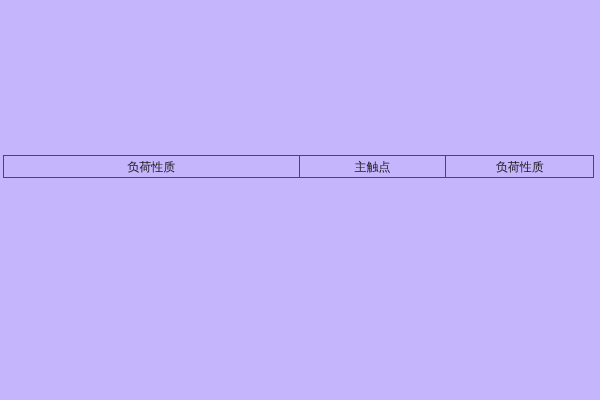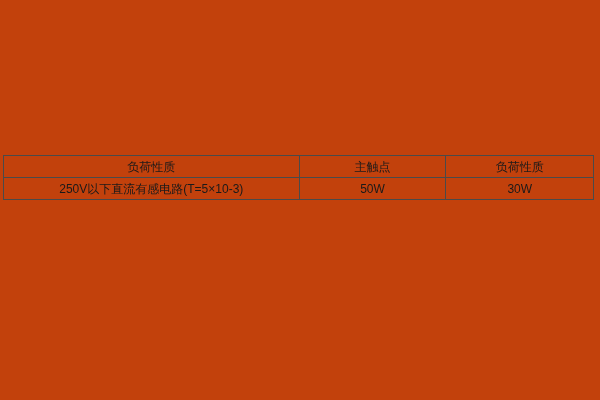--- a/index.html
+++ b/index.html
@@ -4,21 +4,21 @@
 <style>
   html, body {
     margin: 0;
     padding: 0;
     background: #ffffff;
   }
   .page {
     position: relative;
     width: 600px;
     height: 400px;
-    background: #c2410c;
+    background: #c4b5fd;
     overflow: hidden;
     font-family: "Liberation Sans", "DejaVu Sans", sans-serif;
   }
   .spec-table {
     position: absolute;
     left: 3px;
     top: 155px;
     width: 591px;
     border-collapse: collapse;
     table-layout: fixed;
@@ -48,20 +48,15 @@
       <col class="c1">
       <col class="c2">
       <col class="c3">
     </colgroup>
     <tbody>
       <tr>
         <td>负荷性质</td>
         <td>主触点</td>
         <td>负荷性质</td>
       </tr>
-      <tr>
-        <td>250V以下直流有感电路(T=5×10-3)</td>
-        <td>50W</td>
-        <td>30W</td>
-      </tr>
     </tbody>
   </table>
 </div>
 
 </body></html>

